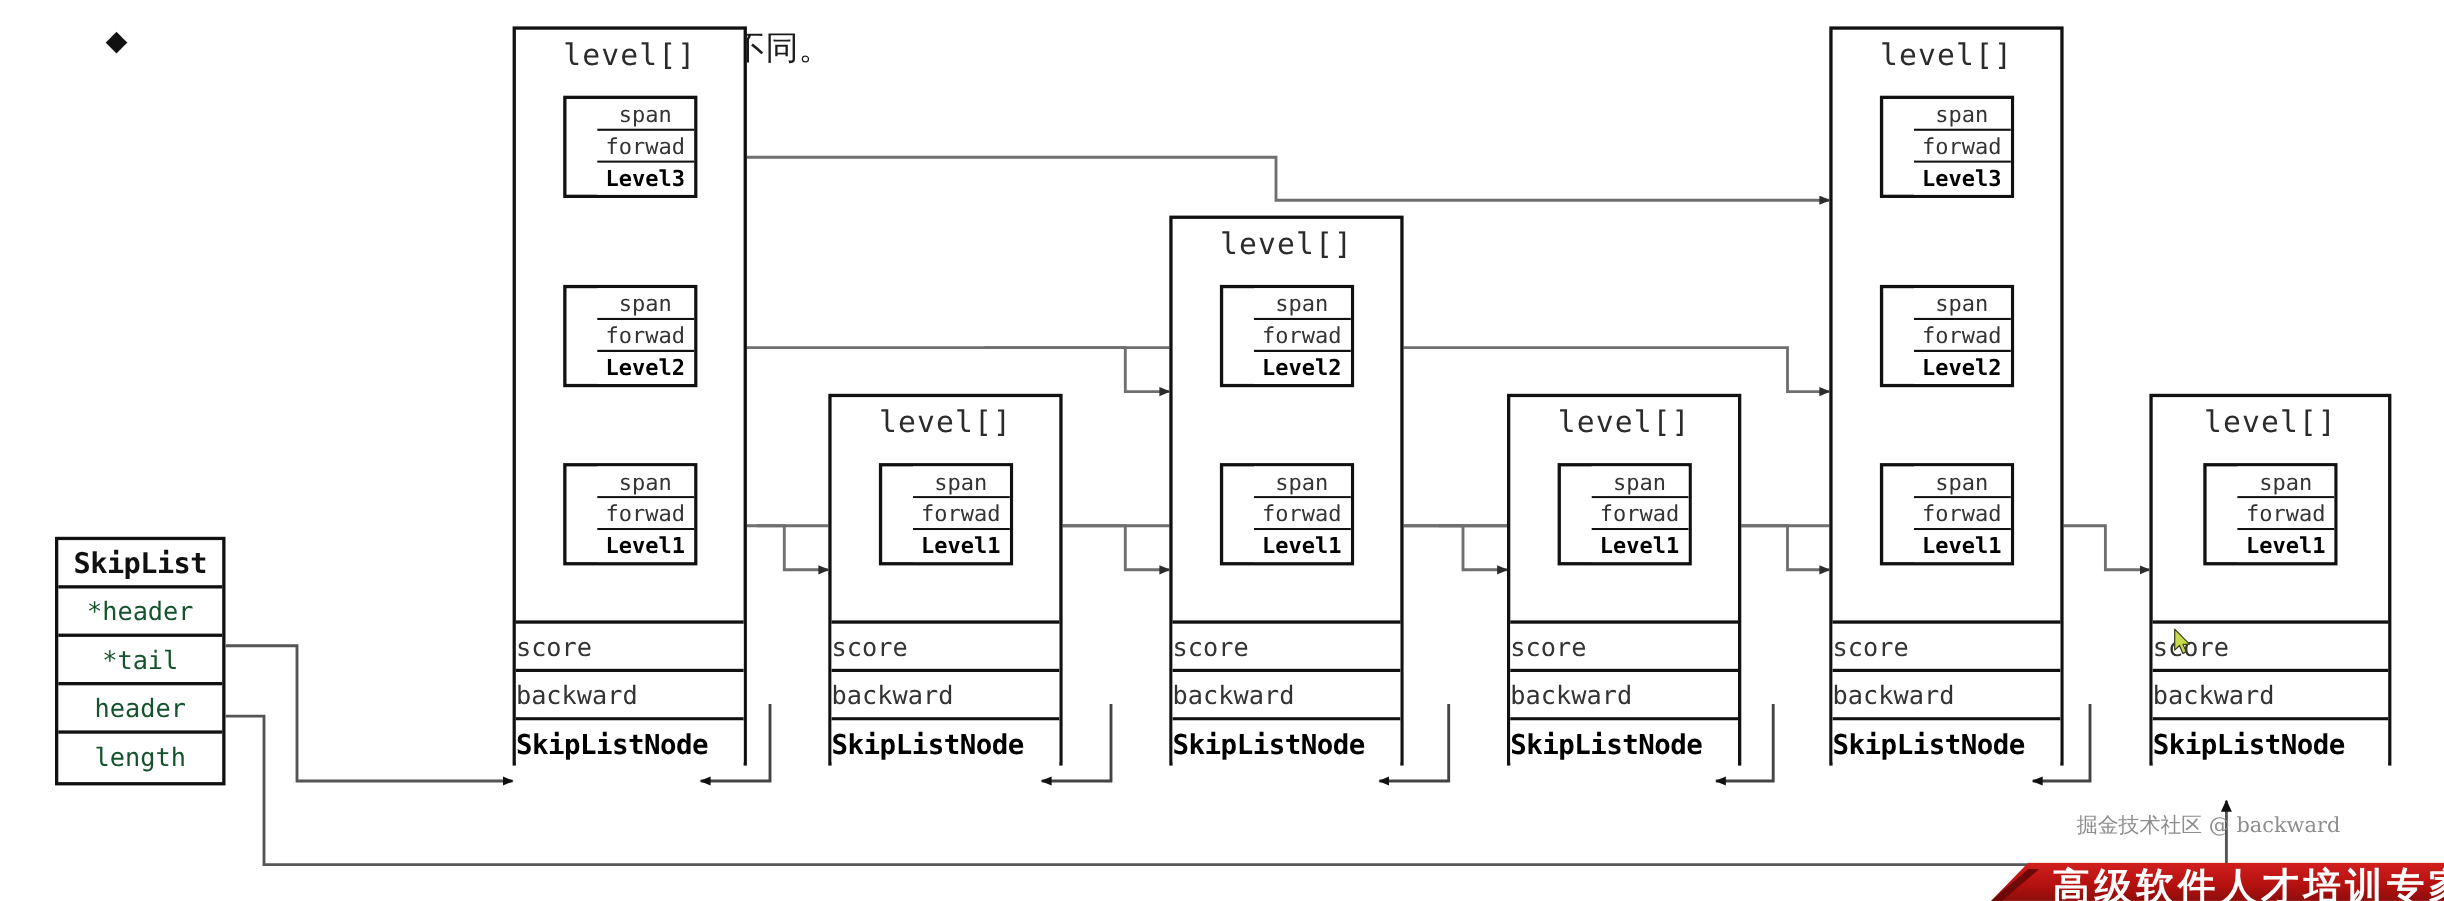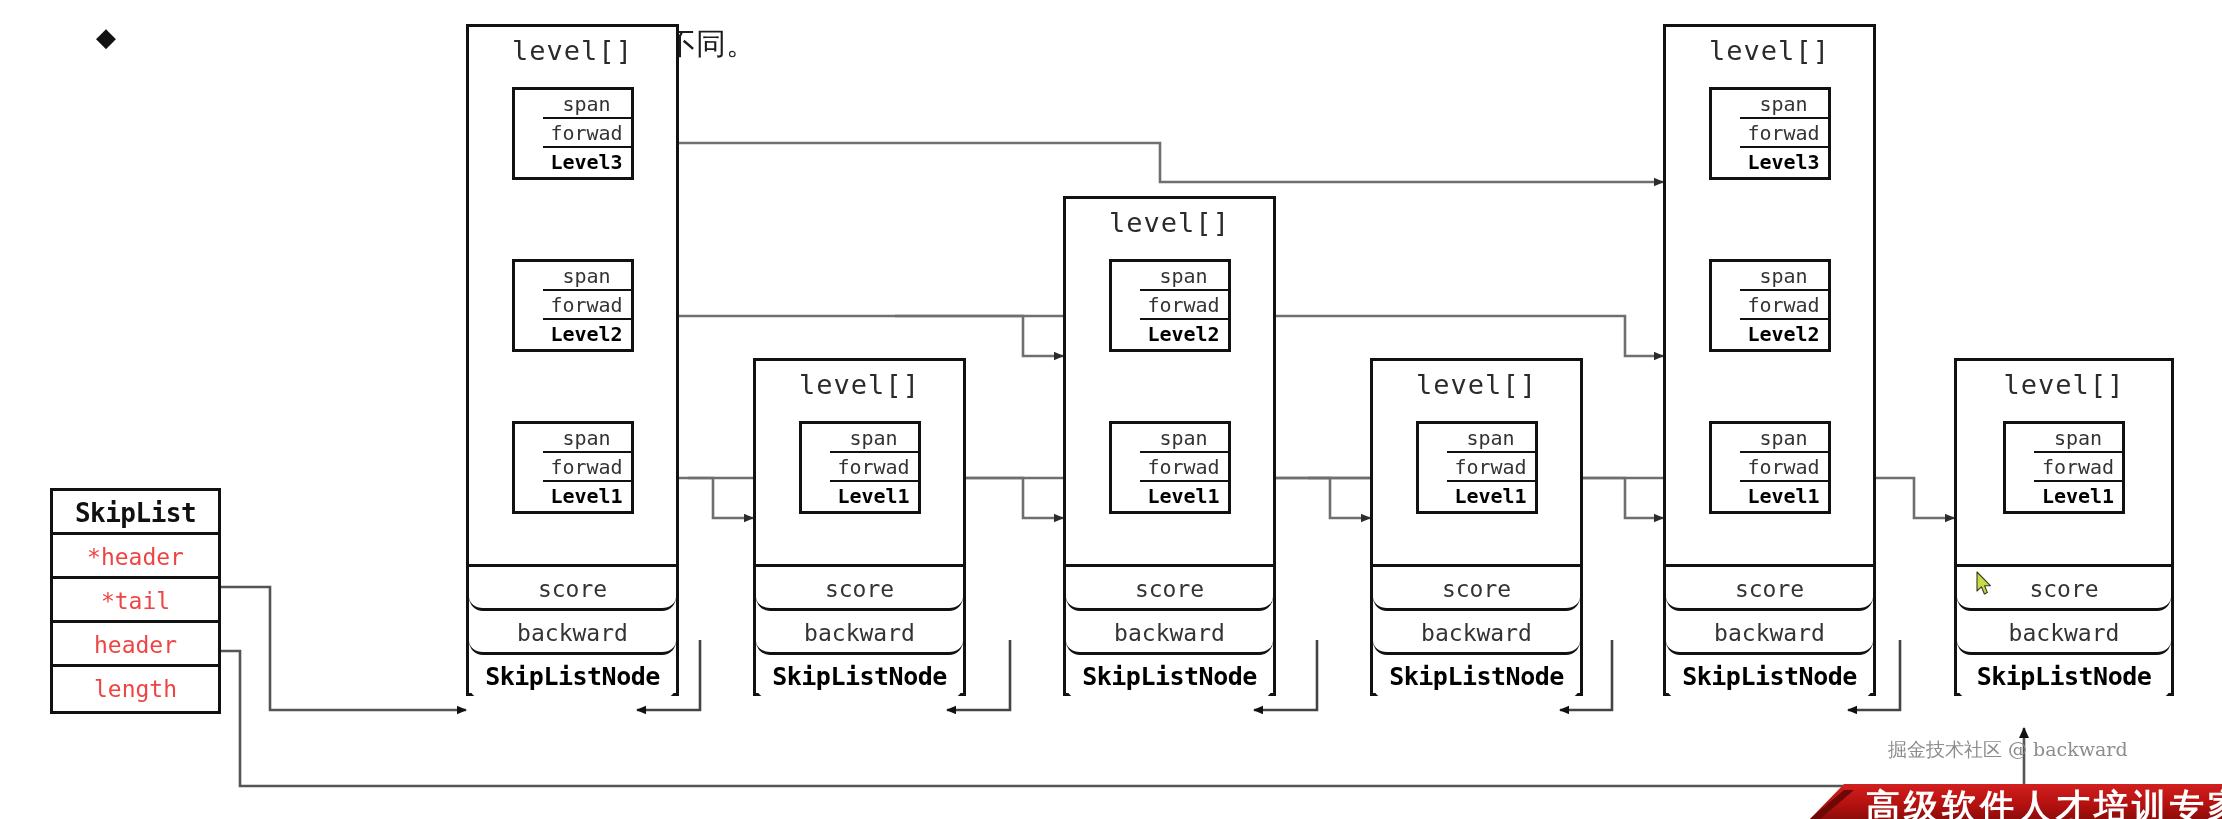--- a/index.html
+++ b/index.html
@@ -92,63 +92,62 @@
   }
   .lvl .cell.last {
     border-bottom: none;
     font-weight: bold;
     color: #000;
     font-size: 20px;
   }
   .node .field {
     height: 44px;
     line-height: 44px;
-    text-align: center;
+    text-align: left;
     font-size: 23px;
     color: #333;
     border-bottom: 3px solid #111;
     box-sizing: border-box;
     background: #fff;
-    border-radius: 14px;
   }
   .node .field.nodename {
     border-bottom: none;
     font-weight: bold;
     color: #000;
     font-size: 25px;
     letter-spacing: -0.5px;
   }
 
   
   #skiplist {
     position: absolute;
     left: 50px;
     top: 488px;
-    width: 171px;
+    width: 155px;
     border: 3px solid #111;
     background: #fff;
     box-sizing: border-box;
     z-index: 3;
   }
   #skiplist .sl-head {
     height: 44px;
     line-height: 44px;
     text-align: center;
     font-weight: bold;
     font-size: 26px;
     border-bottom: 3px solid #111;
     box-sizing: border-box;
     letter-spacing: -0.5px;
   }
   #skiplist .sl-row {
     height: 44px;
     line-height: 44px;
     text-align: center;
     font-size: 23px;
-    color: #ef4444;
+    color: #14532d;
     border-bottom: 3px solid #111;
     box-sizing: border-box;
   }
   #skiplist .sl-row.last { border-bottom: none; }
 
   
   #wires {
     position: absolute;
     left: 0; top: 0;
     width: 2222px; height: 819px;

